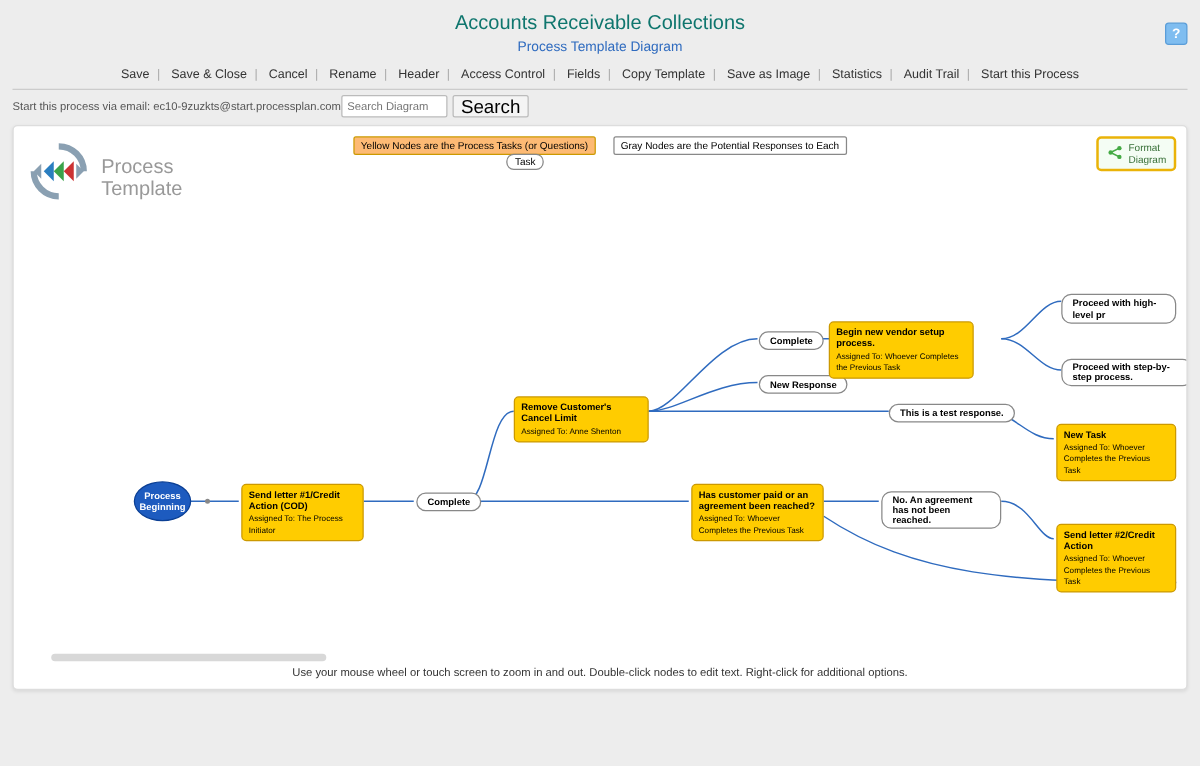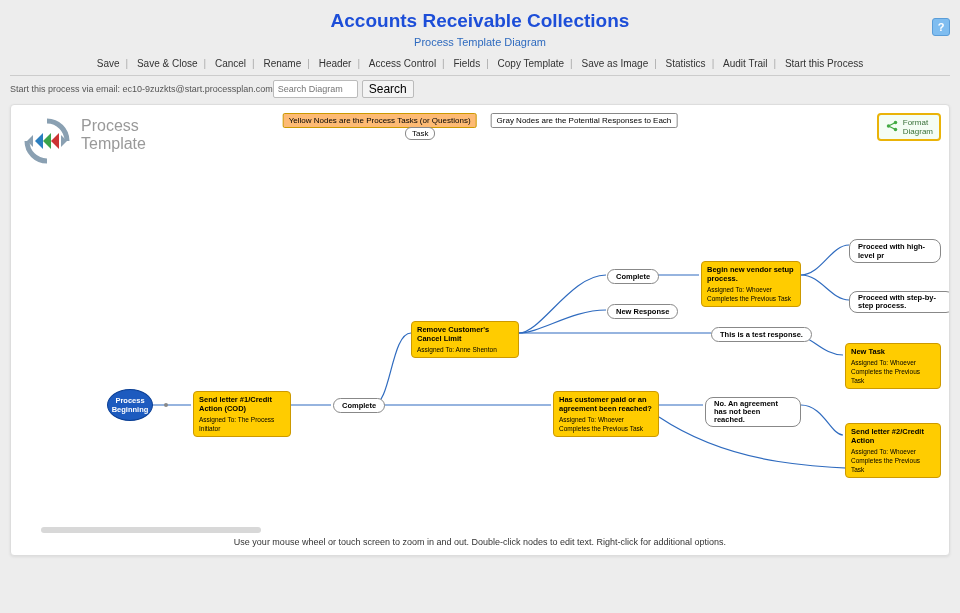--- a/index.html
+++ b/index.html
@@ -1,29 +1,29 @@
 <!DOCTYPE html>
 <html><head>
 <meta charset="utf-8">
 <style>
 html,body{margin:0;padding:0;width:960px;height:613px;background:#ededed;font-family:Arial,Helvetica,sans-serif;overflow:hidden}
 .header{text-align:center;padding-top:10px}
-.title{font-size:19px;font-weight:bold;color:#1d4ed8}
+.title{font-size:16px;font-weight:normal;color:#0f766e}
 .subtitle{font-size:11px;color:#2f6bbf;margin-top:4px}
 .toolbar{text-align:center;font-size:10px;color:#333;margin-top:10px;padding-bottom:4px}
 .toolbar a{color:#333;text-decoration:none;padding:0 6px;cursor:pointer}
 .toolbar .sep{color:#aaa}
 .toolbar-line{border-bottom:1px solid #ccc;margin:2px 10px 0 10px}
 .subbar{display:flex;align-items:center;font-size:9px;color:#555;padding:4px 10px}
 .search-wrap{display:flex;gap:4px;align-items:center}
 .search-input{width:75px;height:14px;font-size:9px;border:1px solid #bbb;border-radius:2px;padding:1px 4px;background:#fff}
-.search-btn{font-size:12px;height:18px;border:1px solid #bbb;border-radius:2px;background:#f4f4f4;padding:0 6px;cursor:pointer}
+.search-btn{font-size:15px;height:18px;border:1px solid #bbb;border-radius:2px;background:#f4f4f4;padding:0 6px;cursor:pointer}
 .help-btn{position:absolute;top:18px;right:10px;width:16px;height:16px;border-radius:3px;background:#7fbdf0;border:1px solid #5a9dd8;color:#fff;font-size:11px;font-weight:bold;line-height:16px;text-align:center;cursor:pointer}
 .canvas-outer{margin:2px 10px 0 10px;background:#fff;border:1px solid #ddd;border-radius:4px;box-shadow:0 1px 3px rgba(0,0,0,0.08);height:450px;position:relative;overflow:hidden}
-.canvas-hdr{position:absolute;top:12px;left:12px;display:flex;align-items:flex-start;gap:10px}
+.canvas-hdr{position:absolute;top:12px;left:12px;display:flex;align-items:flex-end;gap:10px}
 .logo{width:48px;height:48px;position:relative}
 .logo svg{width:48px;height:48px}
 .pt-label{color:#999;font-size:16px;line-height:18px}
 .legend{position:absolute;top:8px;left:50%;transform:translateX(-50%);display:flex;gap:14px;font-size:8px}
 .legend-yellow{background:#fdba74;border:1px solid #cc9900;padding:2px 5px;border-radius:2px}
 .legend-task{position:absolute;top:22px;left:42%;background:#fff;border:1px solid #888;border-radius:6px;font-size:8px;padding:1px 6px}
 .legend-gray{background:#fff;border:1px solid #888;padding:2px 5px;border-radius:2px}
 .format-btn{position:absolute;top:8px;right:8px;border:2px solid #eab308;border-radius:4px;background:#f4fdf4;padding:3px 6px;font-size:8px;color:#387038;display:flex;align-items:center;gap:4px;cursor:pointer}
 .format-btn svg{width:14px;height:14px}
 .diagram{position:absolute;top:0;left:0;width:940px;height:430px}
@@ -141,21 +141,21 @@
 
     <div class="node task" style="left:400px;top:216px;width:108px">
       <div class="t">Remove Customer's Cancel Limit</div>
       <div class="a">Assigned To: Anne Shenton</div>
     </div>
 
     <div class="node resp" style="left:596px;top:164px">Complete</div>
     <div class="node resp" style="left:596px;top:199px">New Response</div>
     <div class="node resp" style="left:700px;top:222px">This is a test response.</div>
 
-    <div class="node task" style="left:690px;top:156px;width:100px">
+    <div class="node task" style="left:652px;top:156px;width:116px">
       <div class="t">Begin new vendor setup process.</div>
       <div class="a">Assigned To: Whoever Completes the Previous Task</div>
     </div>
 
     <div class="node resp" style="left:838px;top:134px;width:92px;text-align:left">Proceed with high-level pr</div>
     <div class="node resp" style="left:838px;top:186px;width:105px;text-align:left;font-weight:bold;line-height:8px">Proceed with step-by-step process.</div>
 
     <div class="node task" style="left:834px;top:238px;width:96px">
       <div class="t">New Task</div>
       <div class="a">Assigned To: Whoever Completes the Previous Task</div>

